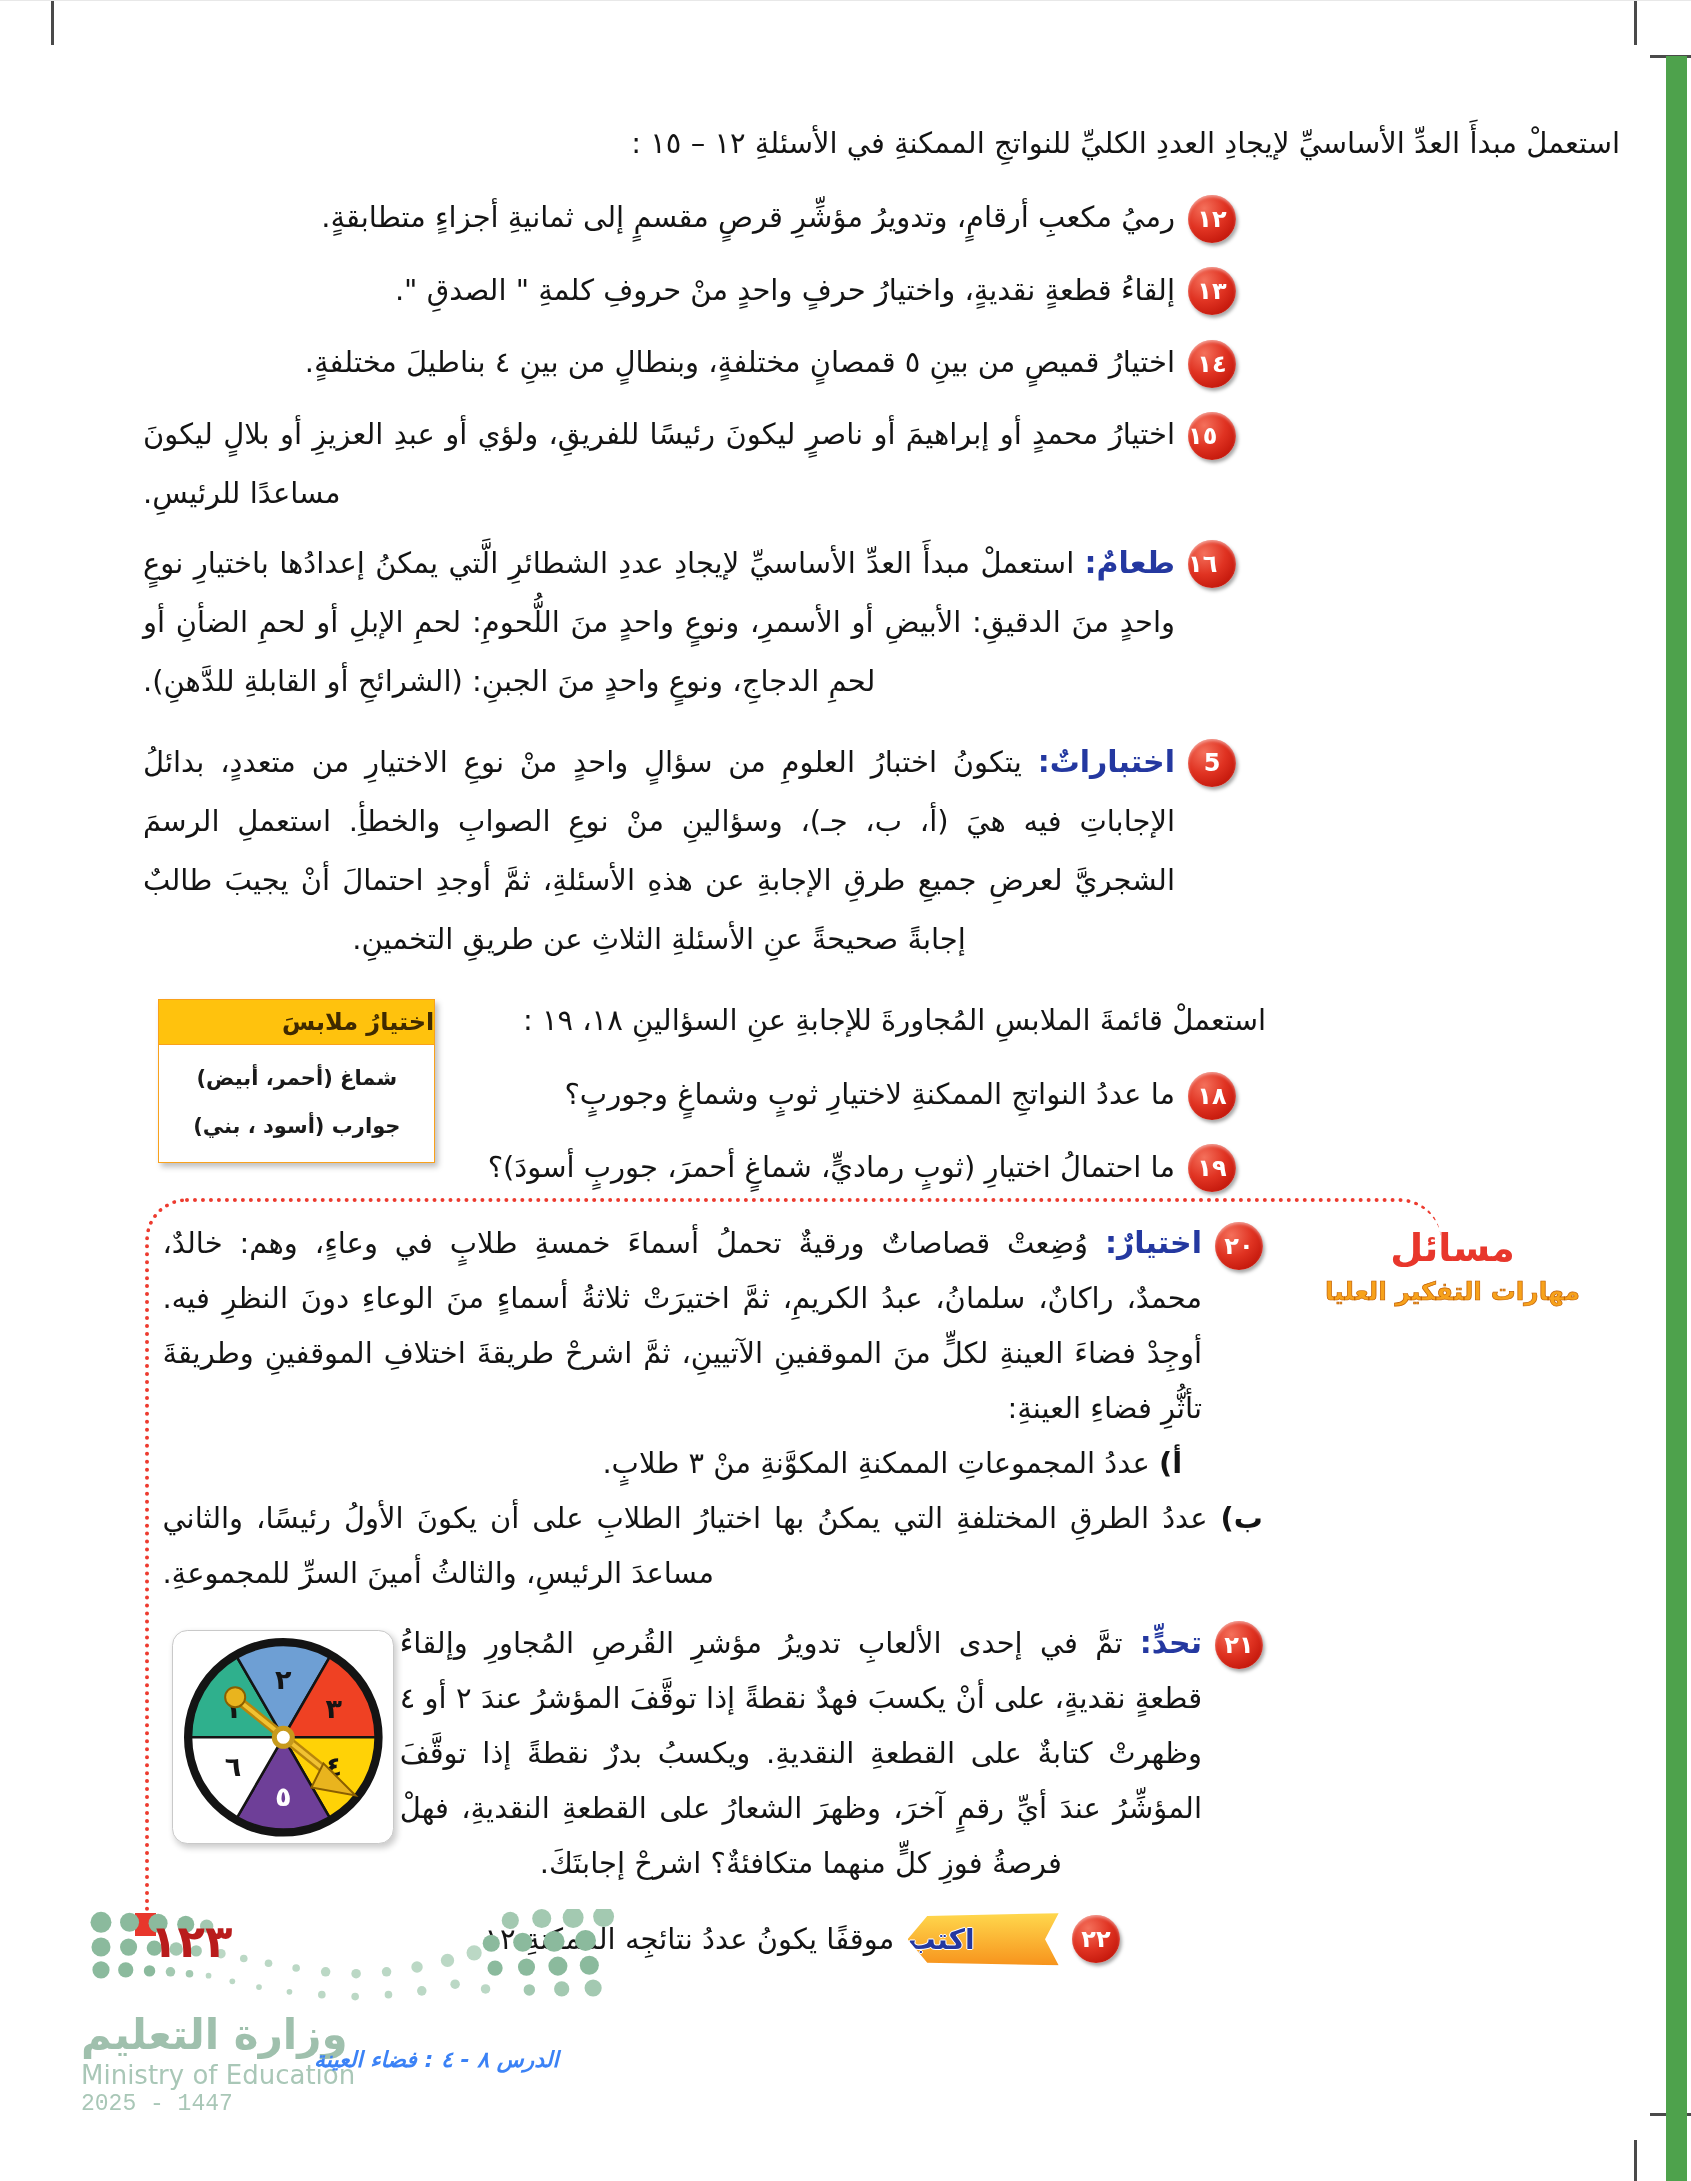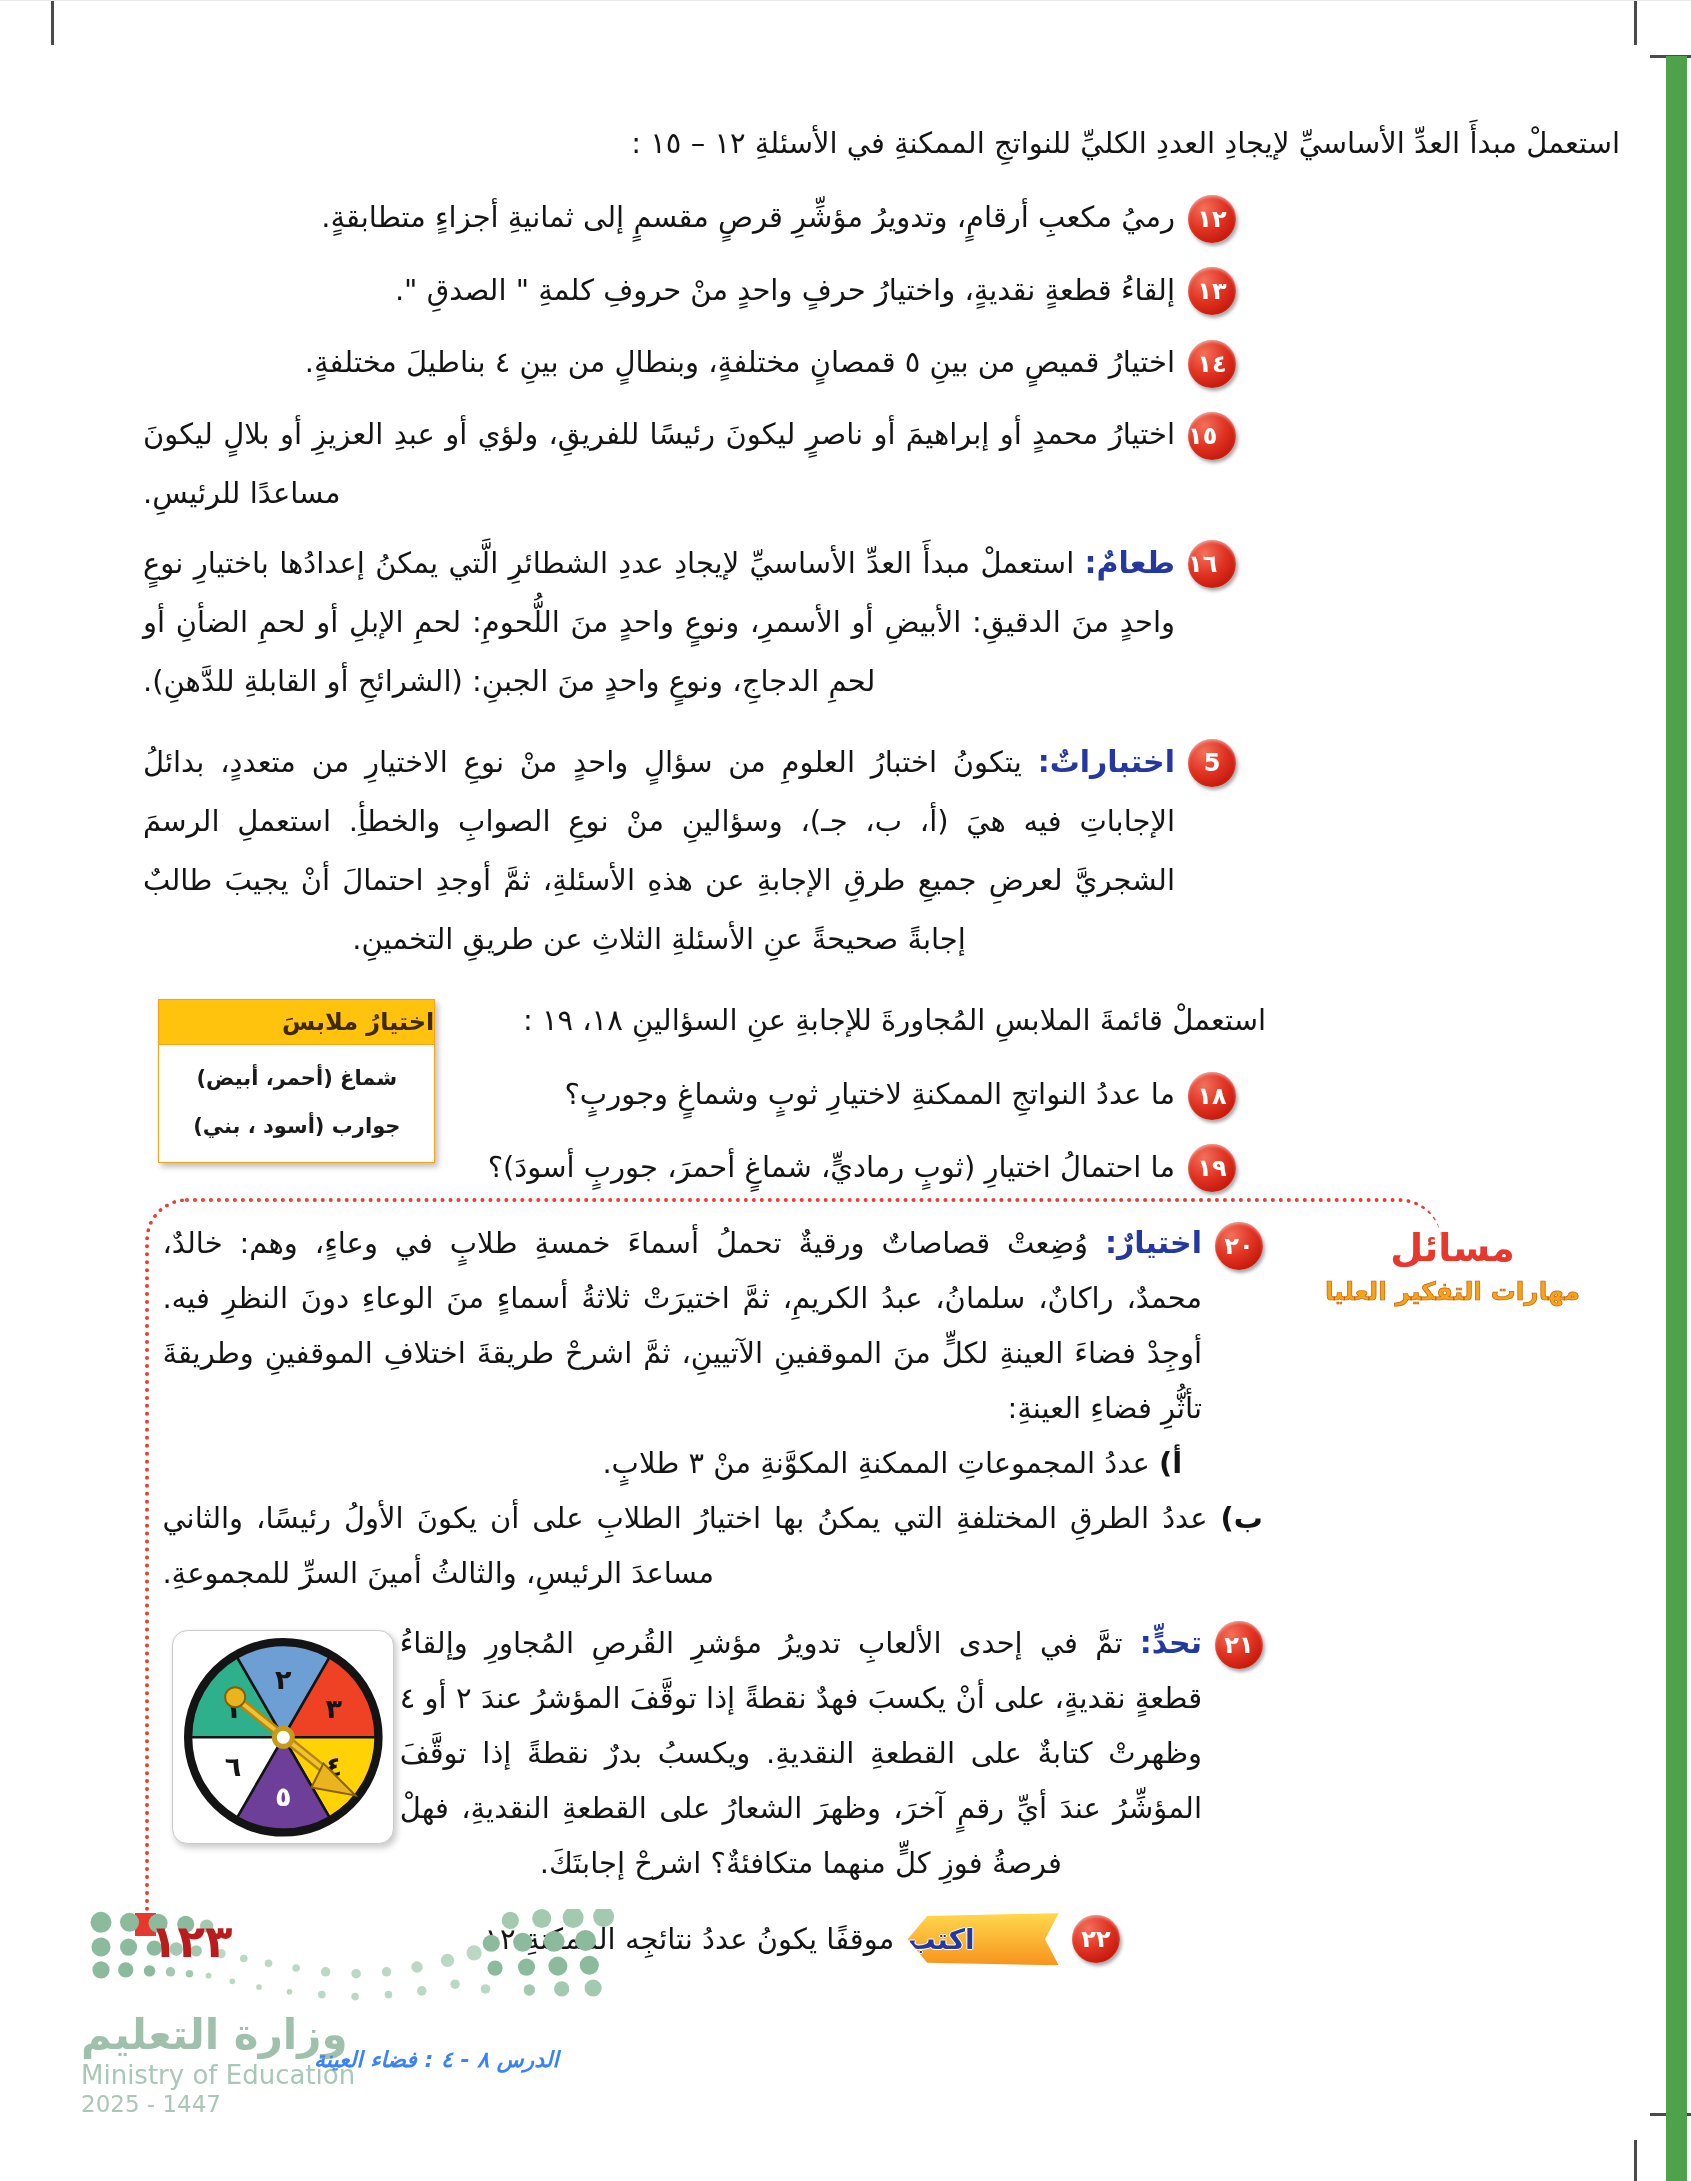--- a/index.html
+++ b/index.html
@@ -66,21 +66,21 @@
        clip-path:polygon(0 50%, 13% 5%, 100% 0, 91% 50%, 100% 100%, 13% 95%);
        filter:drop-shadow(1px 1.9px 1px rgba(150,70,0,.6));
        display:flex;align-items:center;justify-content:flex-end;}
   .tag span{font-size:28px;font-weight:bold;color:#2438A0;
             text-shadow:-1px 0 #fff,1px 0 #fff,0 -1px #fff,0 1px #fff;}
 
   
   .logo{position:absolute;left:82px;top:1908px;width:574px;direction:ltr;text-align:left;z-index:1;}
   .ministry-ar{font-size:42px;font-weight:bold;color:#9FC0AD;letter-spacing:1.9px;direction:rtl;text-align:left;width:535px;line-height:1.1;}
   .ministry-en{font-size:26px;color:#A9C7B7;line-height:1.2;margin-top:1.9px;}
-  .year{font-size:23px;color:#A9C7B7;line-height:1.2;}
+  .year{font-size:23px;color:#A9C7B7;line-height:1.2;font-family:Liberation Mono, monospace;}
   .page-num{position:absolute;left:151px;top:1914px;font-size:45px;font-weight:bold;color:#b91c1c;z-index:3;direction:ltr;}
   .lesson{position:absolute;left:315px;top:2046px;font-size:22px;font-weight:bold;color:#3b82f6;z-index:3;direction:rtl;font-style:italic;}
 </style>
 </head>
 <body>
 
 <div class="page">
 
   <div class="mark m-tl-v"></div>
   <div class="mark m-tr-v"></div>

